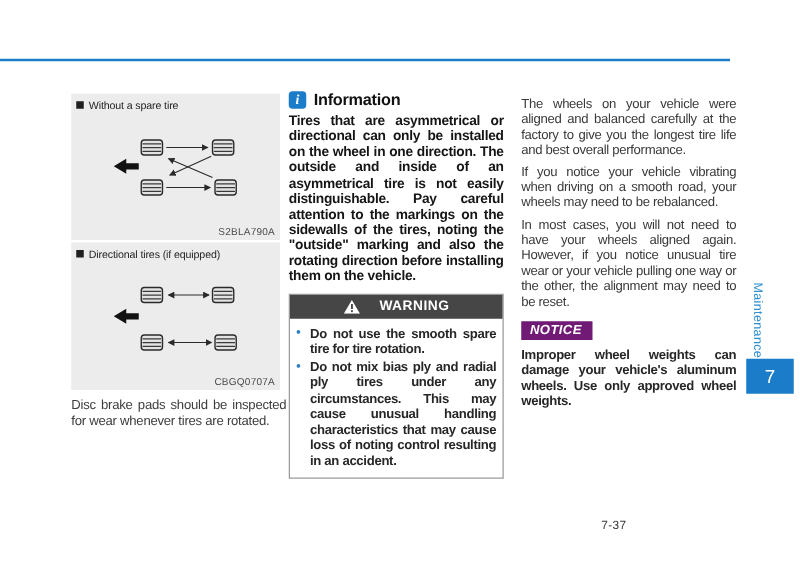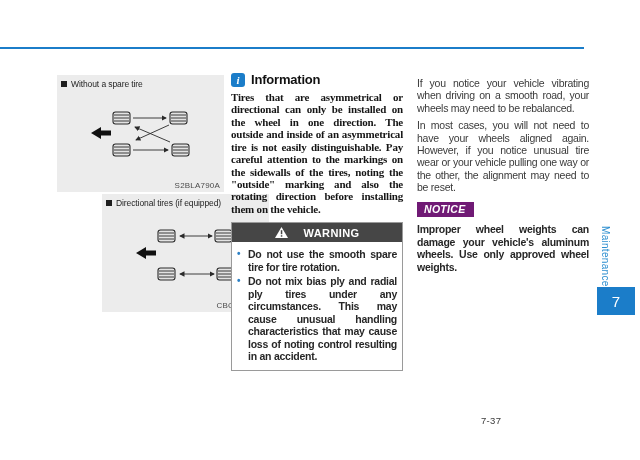--- a/index.html
+++ b/index.html
@@ -6,21 +6,21 @@
   .page{
     position:relative;width:640px;height:460px;background:#ffffff;overflow:hidden;
     font-family:"Liberation Sans",sans-serif;color:#333;
   }
   .top-rule{position:absolute;left:0;top:47px;width:584px;height:2px;background:#1b7dc9;}
 
   
   .col-left{position:absolute;left:57px;top:75px;width:165px;}
   .diagram-box{position:relative;width:167px;background:#ececec;}
   .diagram-box.d1{height:117px;}
-  .diagram-box.d2{height:118px;margin-top:2px;margin-left:45px;}
+  .diagram-box.d2{height:118px;margin-top:2px;}
   .diagram-label{
     position:absolute;top:4px;left:4px;display:flex;align-items:center;gap:4px;
     font-size:8.5px;color:#1e1e1e;letter-spacing:-0.1px;white-space:nowrap;
   }
   .sq{display:inline-block;width:6px;height:6px;background:#1e1e1e;}
   .diagram-code{
     position:absolute;right:4px;bottom:2px;font-size:8px;color:#4a4a4a;letter-spacing:0.2px;
   }
   .diagram-svg{position:absolute;left:0;top:0;}
   .caption{
@@ -31,21 +31,21 @@
   
   .col-mid{position:absolute;left:231px;top:72px;width:172px;}
   .info-heading{display:flex;align-items:center;gap:6px;}
   .info-icon{
     width:14px;height:14px;border-radius:3px;background:#1b7dc9;color:#fff;
     font-family:"Liberation Serif",serif;font-style:italic;font-weight:bold;
     font-size:11px;display:flex;align-items:center;justify-content:center;flex:0 0 auto;
   }
   .info-title{font-size:13px;font-weight:bold;color:#111;letter-spacing:-0.2px;}
   .info-body{
-    margin-top:4px;font-family:Liberation Serif, serif;font-weight:bold;
+    margin-top:4px;font-family:Liberation Sans, sans-serif;font-weight:bold;
     font-size:11px;line-height:1.13;color:#151515;text-align:justify;letter-spacing:-0.2px;
   }
   .warning-box{margin-top:7px;border:1px solid #9a9a9a;background:#fff;}
   .warning-header{
     height:19px;background:#464646;display:flex;align-items:center;justify-content:center;gap:16px;
   }
   .warning-title{color:#fff;font-weight:bold;font-size:11px;letter-spacing:0.4px;}
   .warning-list{padding:6px 5px 7px 5px;}
   .warning-item{display:flex;gap:4px;margin-top:2px;}
   .warning-item:first-child{margin-top:0;}
@@ -182,20 +182,21 @@
         </g>
         <polygon points="54,56.5 44,56.5 44,53 34,59 44,65 44,61.5 54,61.5" fill="#111"></polygon>
       </svg>
       <div class="diagram-label">
         <span class="sq"></span>
         <span>Directional tires (if equipped)</span>
       </div>
       <div class="diagram-code">CBGQ0707A</div>
     </div>
 
+    <div class="caption">Disc brake pads should be inspected for wear whenever tires are rotated.</div>
   </div>
 
   <div class="col-mid">
     <div class="info-heading">
       <span class="info-icon">i</span>
       <span class="info-title">Information</span>
     </div>
     <div class="info-body">Tires that are asymmetrical or directional can only be installed on the wheel in one direction. The outside and inside of an asymmetrical tire is not easily distinguishable. Pay careful attention to the markings on the sidewalls of the tires, noting the "outside" marking and also the rotating direction before installing them on the vehicle.</div>
 
     <div class="warning-box">
@@ -214,20 +215,21 @@
         </div>
         <div class="warning-item">
           <span class="w-bullet">•</span>
           <span class="w-text">Do not mix bias ply and radial ply tires under any circumstances. This may cause unusual handling characteristics that may cause loss of noting control resulting in an accident.</span>
         </div>
       </div>
     </div>
   </div>
 
   <div class="col-right">
+    <p class="r-para">The wheels on your vehicle were aligned and balanced carefully at the factory to give you the longest tire life and best overall performance.</p>
     <p class="r-para">If you notice your vehicle vibrating when driving on a smooth road, your wheels may need to be rebalanced.</p>
     <p class="r-para">In most cases, you will not need to have your wheels aligned again. However, if you notice unusual tire wear or your vehicle pulling one way or the other, the alignment may need to be reset.</p>
     <div>
       <span class="notice-label">NOTICE</span>
     </div>
     <div class="notice-body">Improper wheel weights can damage your vehicle's aluminum wheels. Use only approved wheel weights.</div>
   </div>
 
   <div class="sidebar-label">Maintenance</div>
   <div class="chapter-tab">7</div>

